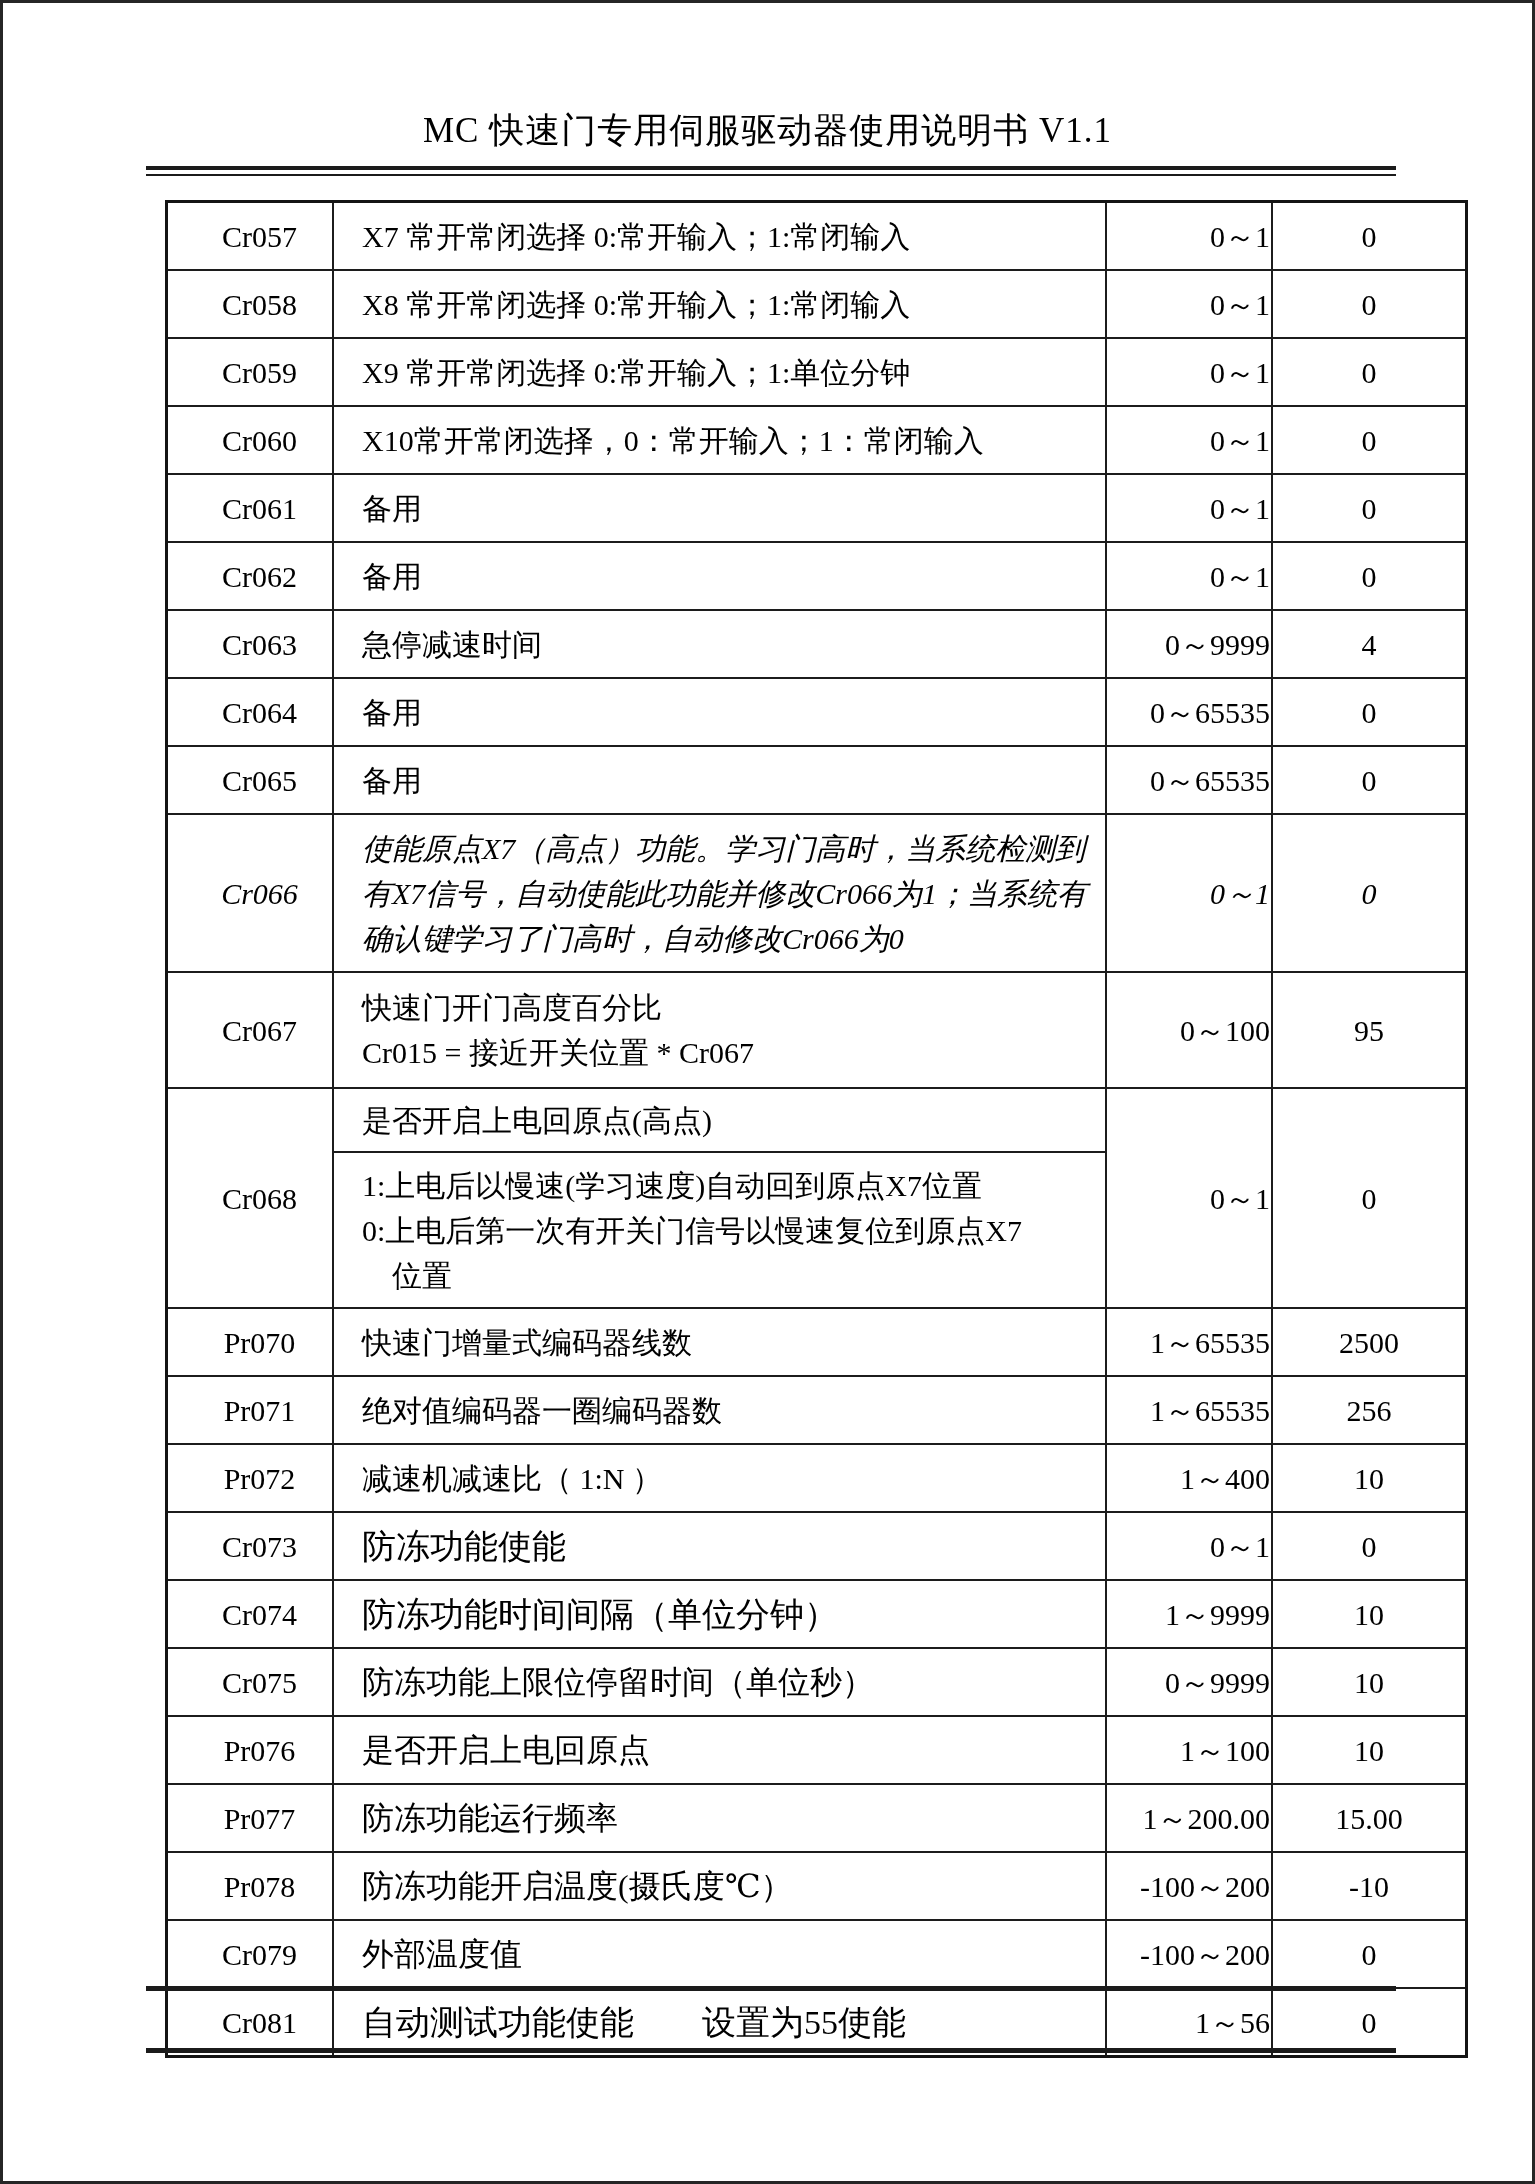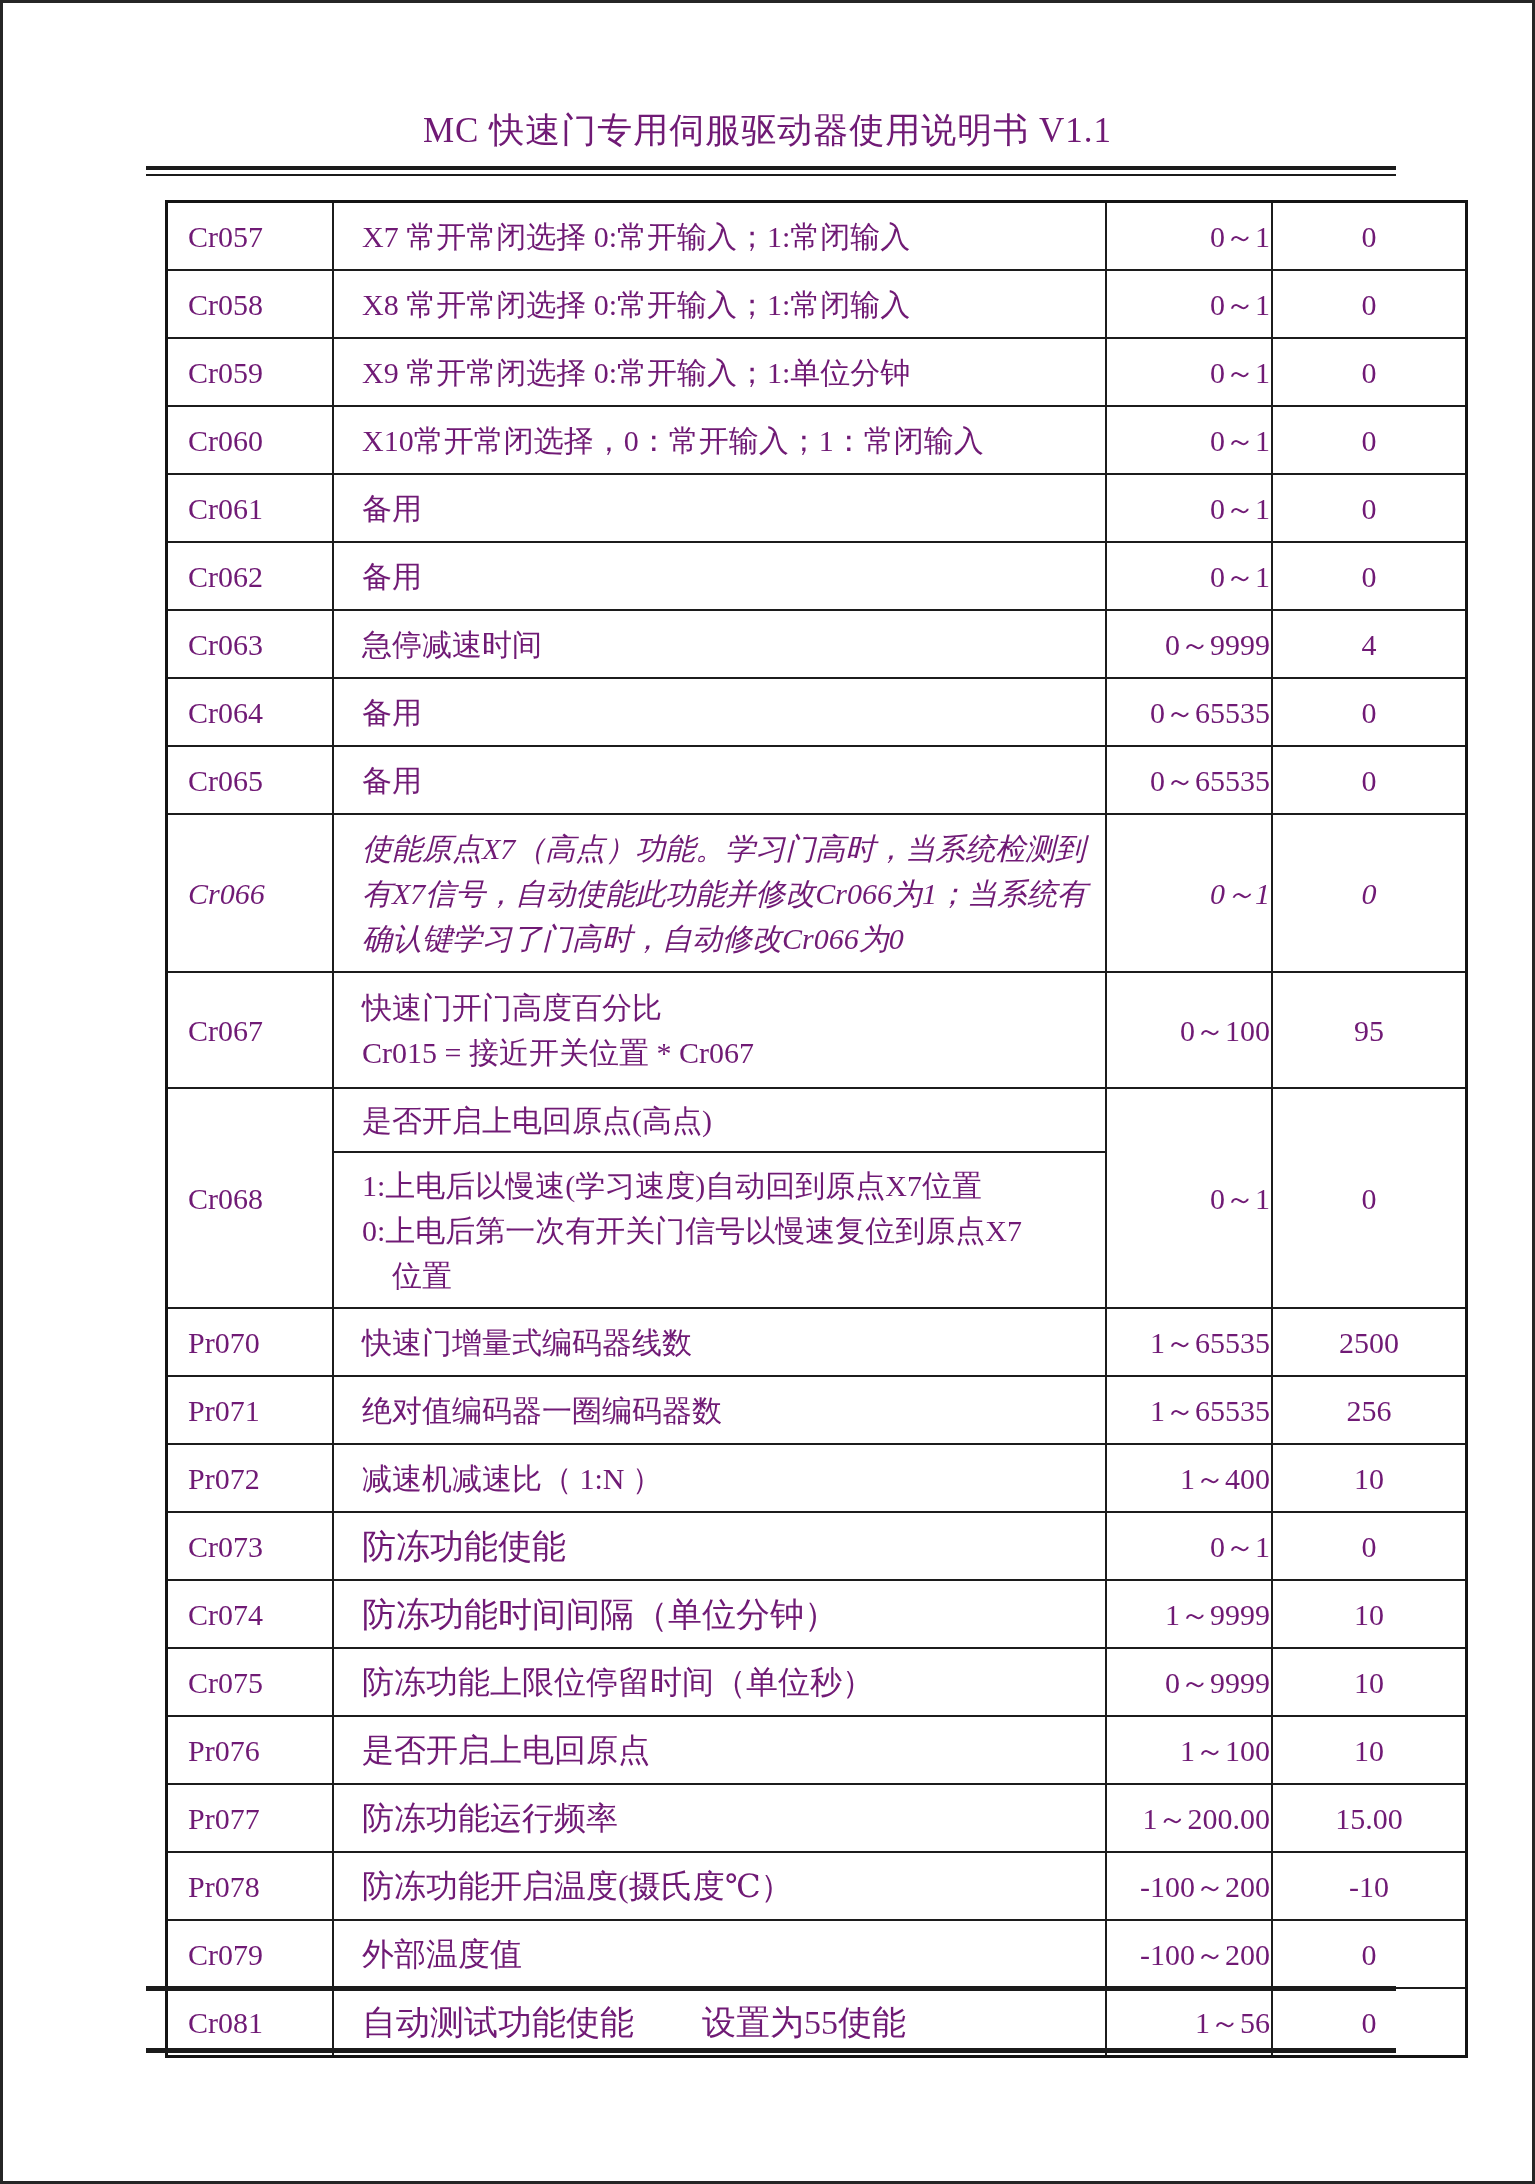--- a/index.html
+++ b/index.html
@@ -4,21 +4,21 @@
 <style>
   html,body{margin:0;padding:0;background:#f2f2f2;}
   .page{
     position:relative;
     width:1535px;height:2184px;
     background:#ffffff;
     border:3px solid #262626;
     box-sizing:border-box;
     overflow:hidden;
     font-family:"Liberation Serif","DejaVu Serif",serif;
-    color:#701a75;
+    color:#000000;
   }
   .doc-title{
     position:absolute;top:104px;left:0;right:0;
     text-align:center;
     font-size:35px;
     letter-spacing:1px;
     white-space:pre;
   }
   .header-rule{
     position:absolute;left:143px;top:163px;width:1250px;height:4px;
@@ -31,21 +31,21 @@
     background:#fff;
     border:3px solid #141414;
   }
   table.param-table td{
     border:2px solid #1c1c1c;
     vertical-align:middle;
     font-size:30px;
     line-height:1.5;
     overflow:hidden;
   }
-  td.code{width:143px;text-align:left;height:64px;padding-left:20px;}
+  td.code{width:143px;text-align:center;height:64px;padding-left:20px;}
   td.desc{width:731px;padding:4px 12px 4px 28px;white-space:pre-wrap;}
   td.range{width:162px;text-align:right;font-size:31px;}
   td.def{width:190px;text-align:center;font-size:31px;}
   tr.h-tall3 td{height:148px;font-style:italic;}
   tr.h-tall2 td{height:106px;}
   tr.r-splitA td{height:54px;}
   tr.r-splitB td{height:146px;}
   .t-lg{font-size:34px !important;}
   .t-md{font-size:32px !important;}
   .footer-rule{

